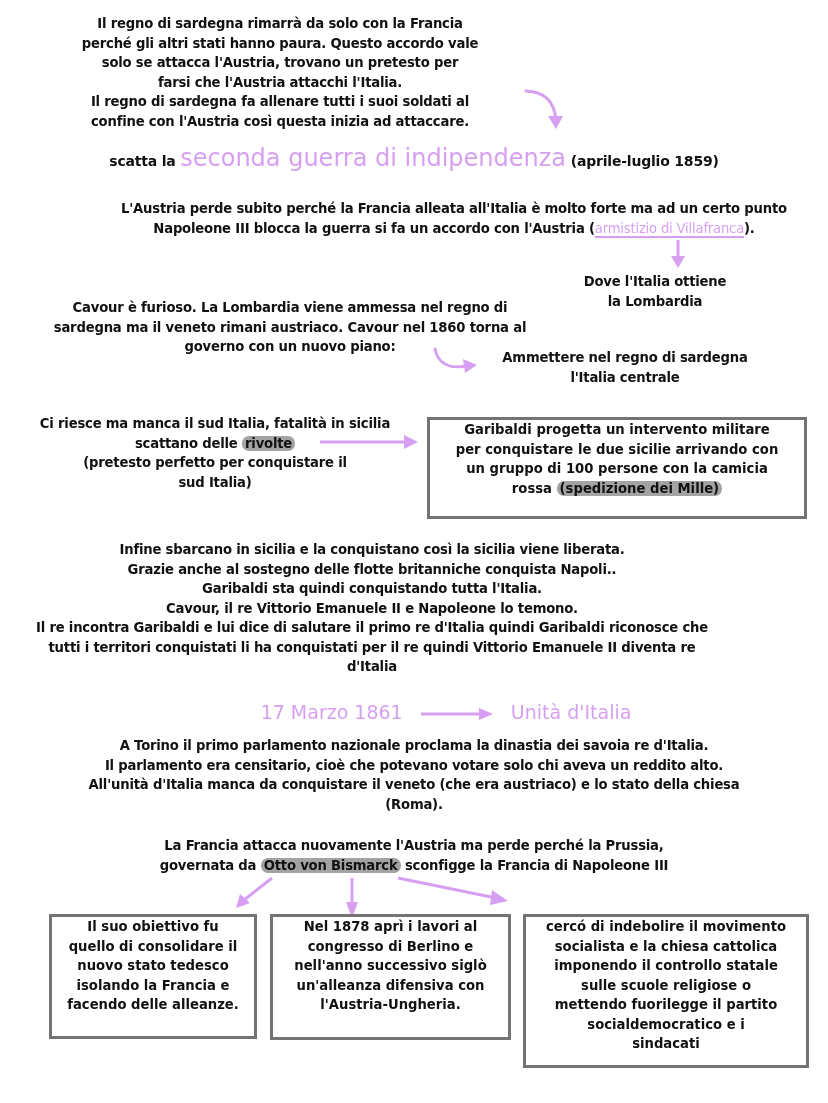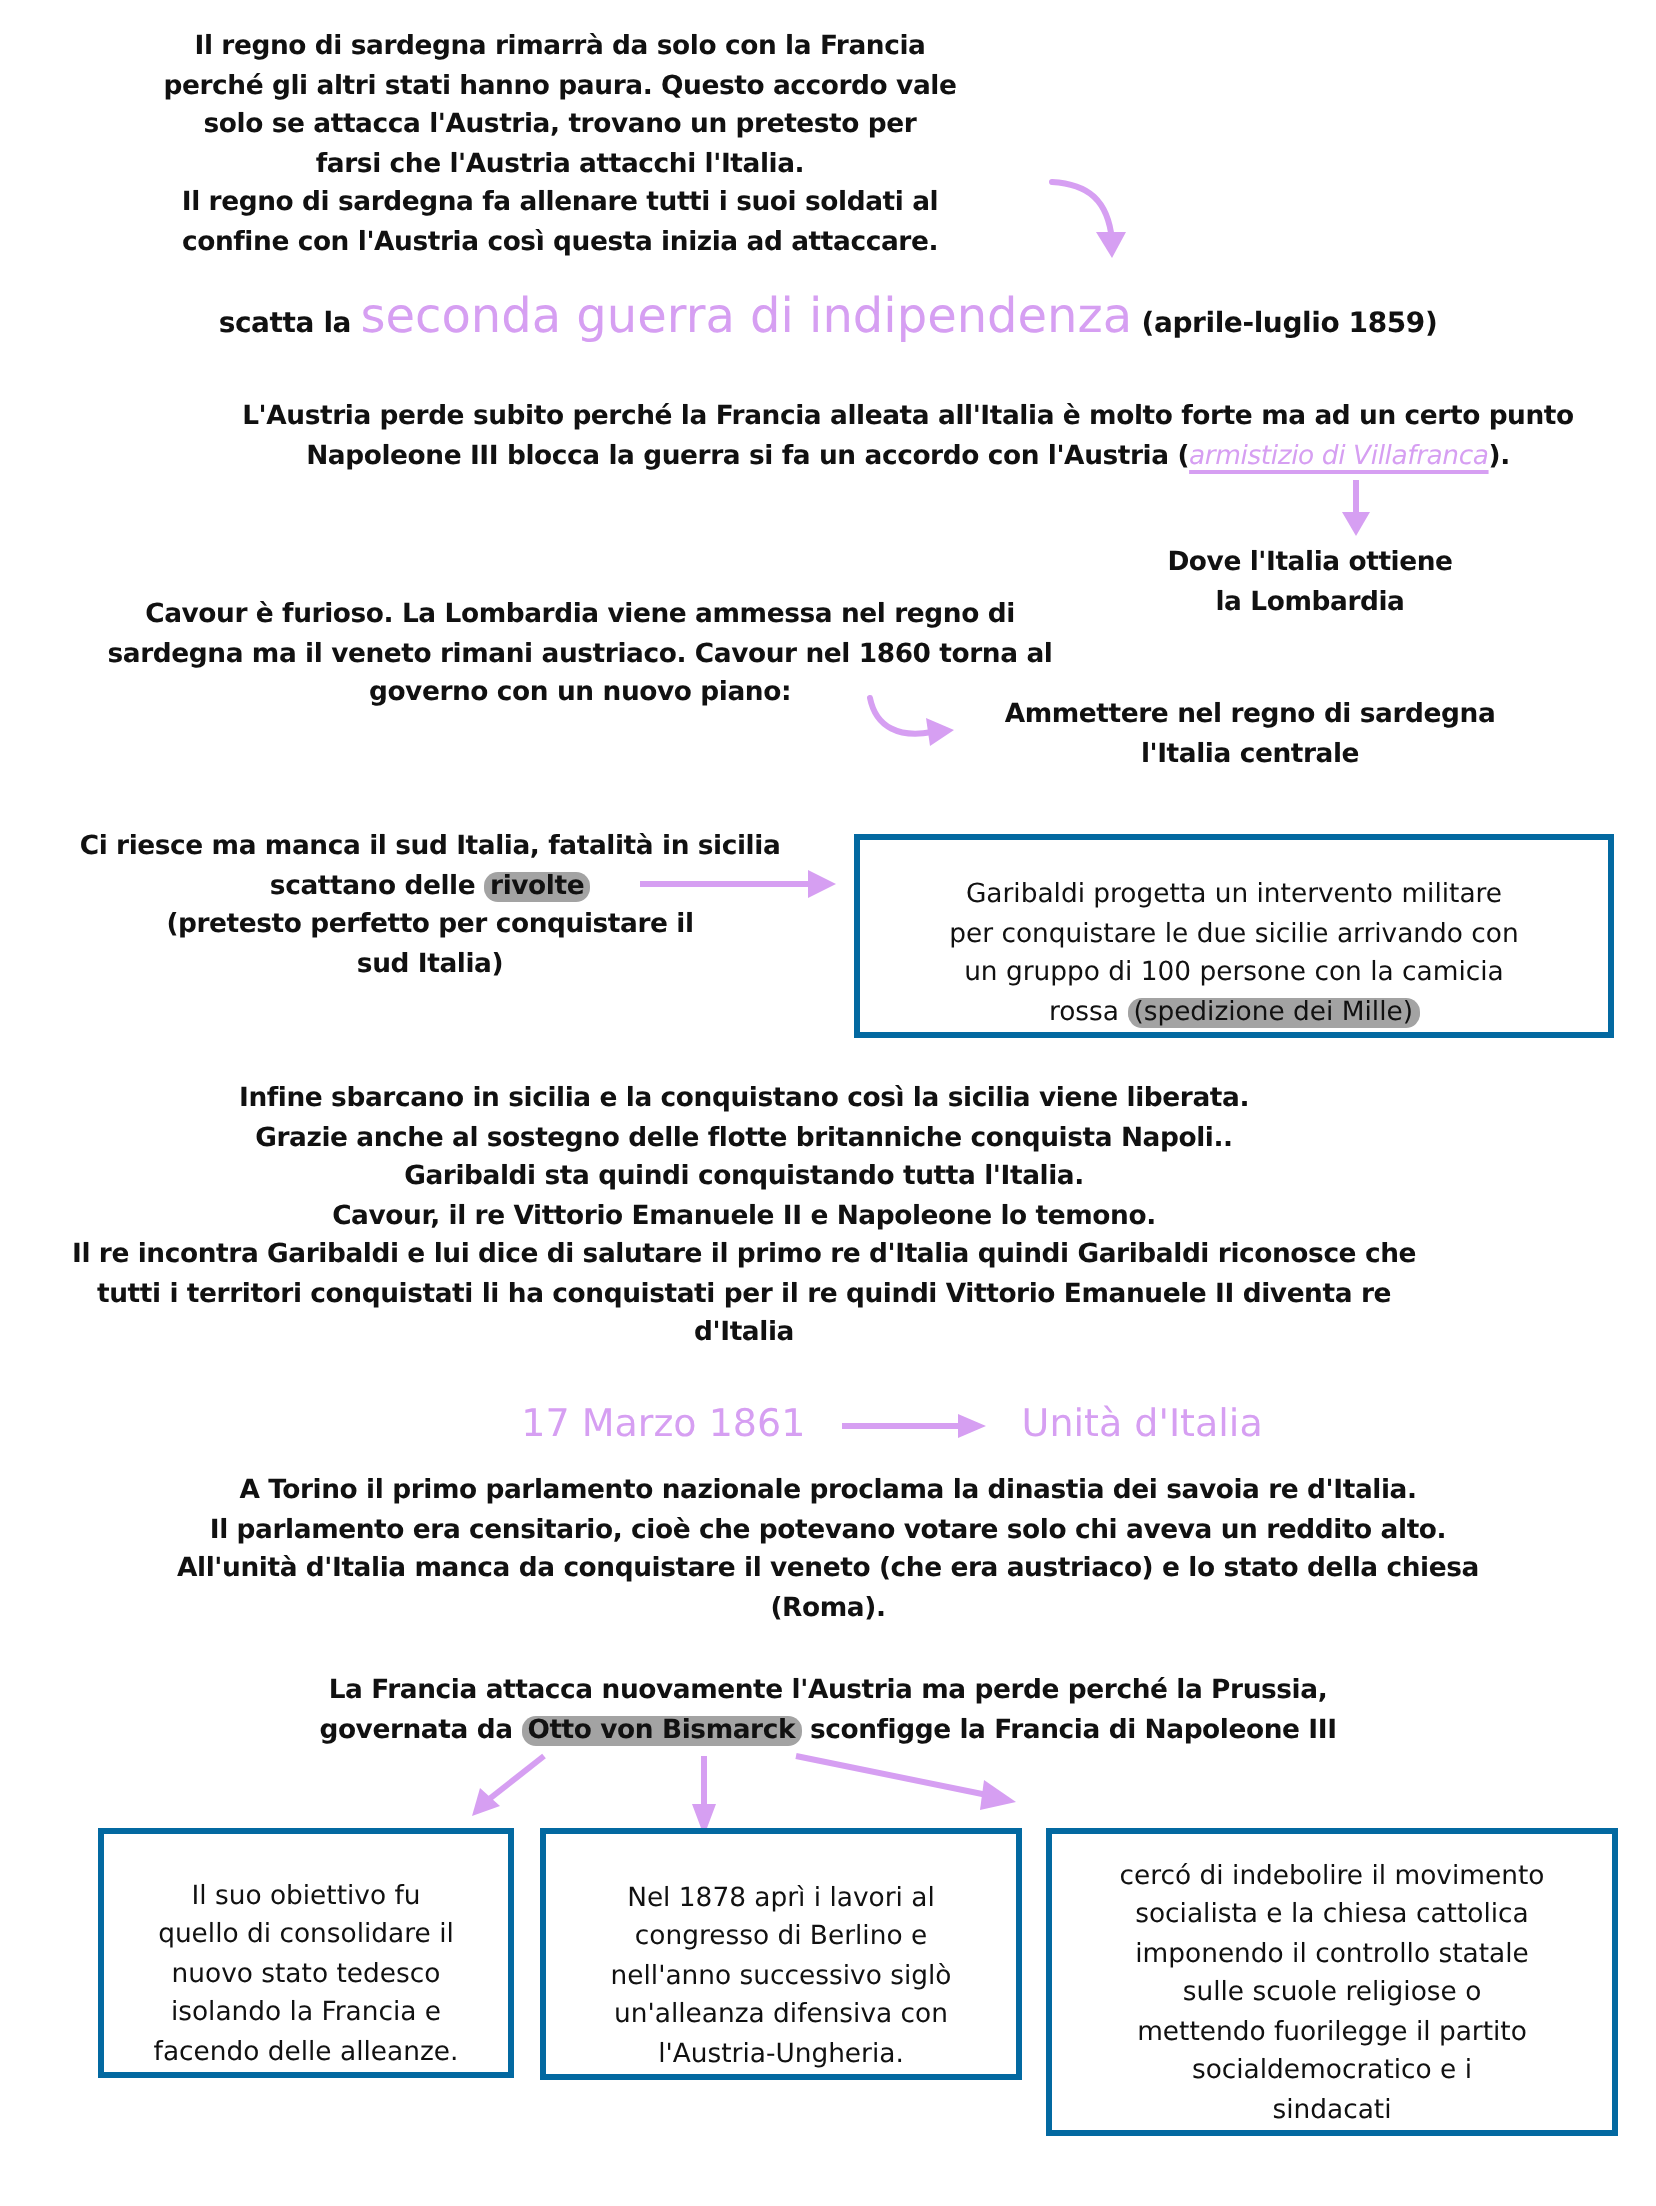--- a/index.html
+++ b/index.html
@@ -3,25 +3,25 @@
   <meta charset="utf-8">
   <style>
     html, body { margin: 0; padding: 0; background: #ffffff; }
     body {
       width: 828px; height: 1103px; position: relative; overflow: hidden;
       font-family: "DejaVu Sans", sans-serif; color: #111111;
     }
     .blk { position: absolute; text-align: center; font-size: 13.2px; line-height: 19.5px; font-weight: bold; letter-spacing: -0.2px; }
     .lines span.l { display: block; white-space: nowrap; }
     .hl { background: #a3a3a3; border-radius: 7px; padding: 0 3px; }
-    .ul { color: #d69ff2; text-decoration: underline; text-decoration-color: #d69ff2; text-underline-offset: 3px; text-decoration-thickness: 2px; font-weight: normal; font-style: italic; }
+    .ul { color: #d69ff2; text-decoration: underline; text-decoration-color: #d69ff2; text-underline-offset: 3px; text-decoration-thickness: 2px; font-weight: normal; }
     .box {
-      position: absolute; border: 3px solid #0369a1; background: #fff;
-      display: flex; align-items: flex-end; justify-content: center; text-align: center;
-      font-size: 13.2px; line-height: 19.5px; font-weight: normal; box-sizing: border-box;
+      position: absolute; border: 3px solid #737373; background: #fff;
+      display: flex; align-items: flex-start; justify-content: center; text-align: center;
+      font-size: 13.2px; line-height: 19.5px; font-weight: bold; box-sizing: border-box;
     }
     .box .inner span.l { display: block; white-space: nowrap; }
     svg.arrow { position: absolute; overflow: visible; }
     .title-big { font-size: 24px; font-weight: normal; color: #d69ff2; letter-spacing: 0; }
   </style>
 </head>
 <body>
 
 <div class="blk lines" style="left:40px; top:14px; width:480px;">
   <span class="l">Il regno di sardegna rimarrà da solo con la Francia</span>

